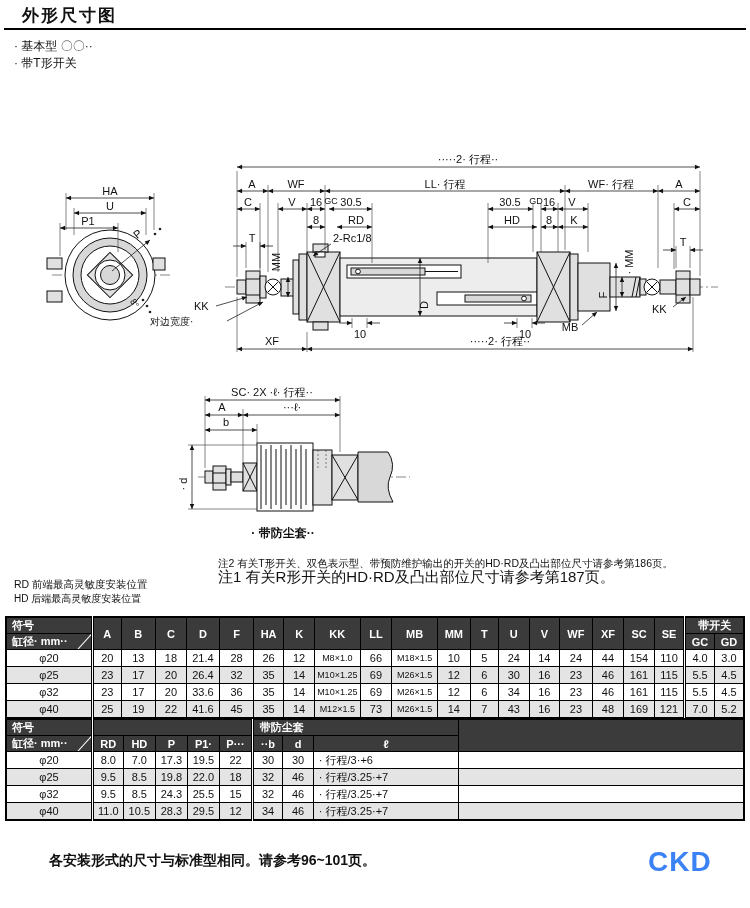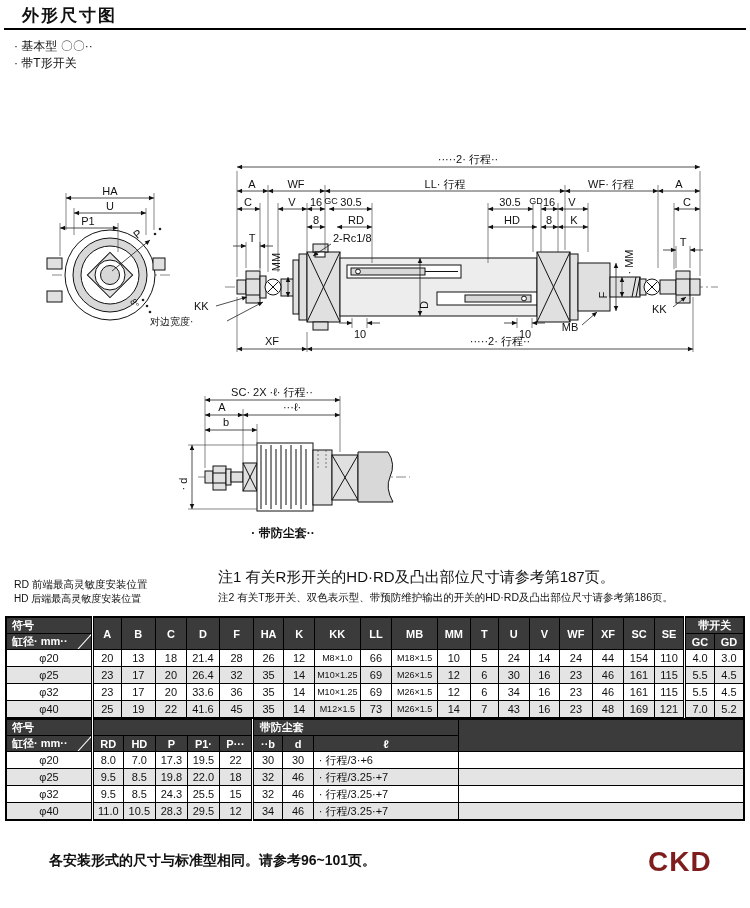--- a/index.html
+++ b/index.html
@@ -7,24 +7,24 @@
           font-family:"Liberation Sans","DejaVu Sans",sans-serif; color:#111;
           border-right:1px solid #ddd; border-bottom:1px solid #ccc; }
   .abs { position:absolute; }
   #title { left:8px; top:4px; font-size:17px; font-weight:bold; letter-spacing:2px;margin-left:14px; }
   #title-rule { left:4px; top:28px; width:742px; border-top:2px solid #000; height:0; }
   #bullet1 { left:14px; top:38px; font-size:12px; }
   #bullet2 { left:14px; top:55px; font-size:12px; }
   #legend-rd { left:14px; top:578px; font-size:10.5px; }
   #legend-hd { left:14px; top:592px; font-size:10px; }
   #note1 { left:218px; top:568px; font-size:15px; white-space:nowrap; }
-  #note2 { left:218px; top:591px; font-size:10.5px; white-space:nowrap; }
+  #note2 { left:218px; top:557px; font-size:10.5px; white-space:nowrap; }
   #note3 { left:218px; top:594px; font-size:10.5px; white-space:nowrap; }
   #footer-text { left:8px; top:852px; font-size:14px; font-weight:bold;margin-left:41px; }
-  #logo { left:648px; top:846px; font-size:28px; font-weight:bold; color:#7f1d1d; letter-spacing:1px; }
+  #logo { left:648px; top:846px; font-size:28px; font-weight:bold; color:#3b82f6; letter-spacing:1px; }
 
   #tables { position:absolute; left:5px; top:616px; width:664px; }
   table { border-collapse:collapse; table-layout:fixed; width:740px; border:2px solid #000; }
   td { border:1px solid #000; font-size:11px; text-align:center; height:16px;
        padding:0 1px; white-space:nowrap; overflow:hidden; }
   tr.hd td { background:#3b3b3b; color:#fff; font-weight:bold; height:13px; }
   td.corner { text-align:left; padding-left:5px; position:relative; }
   td.diag::after { content:''; position:absolute; right:7px; top:-4px; width:1px; height:26px;
                    background:#fff; transform:rotate(42deg); }
   td.sep { border-left:3px double #000; }

